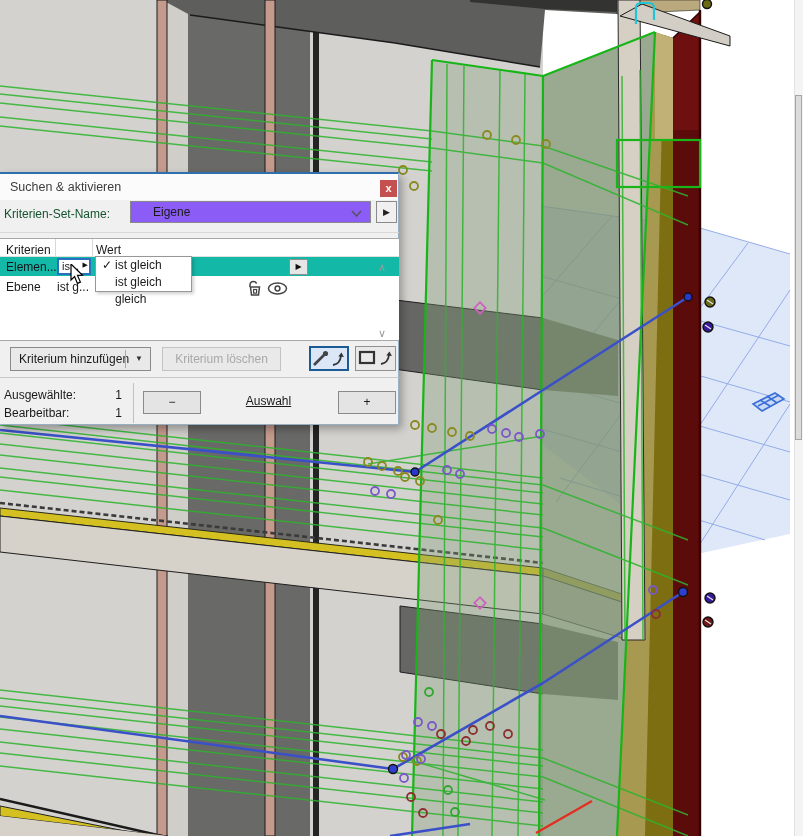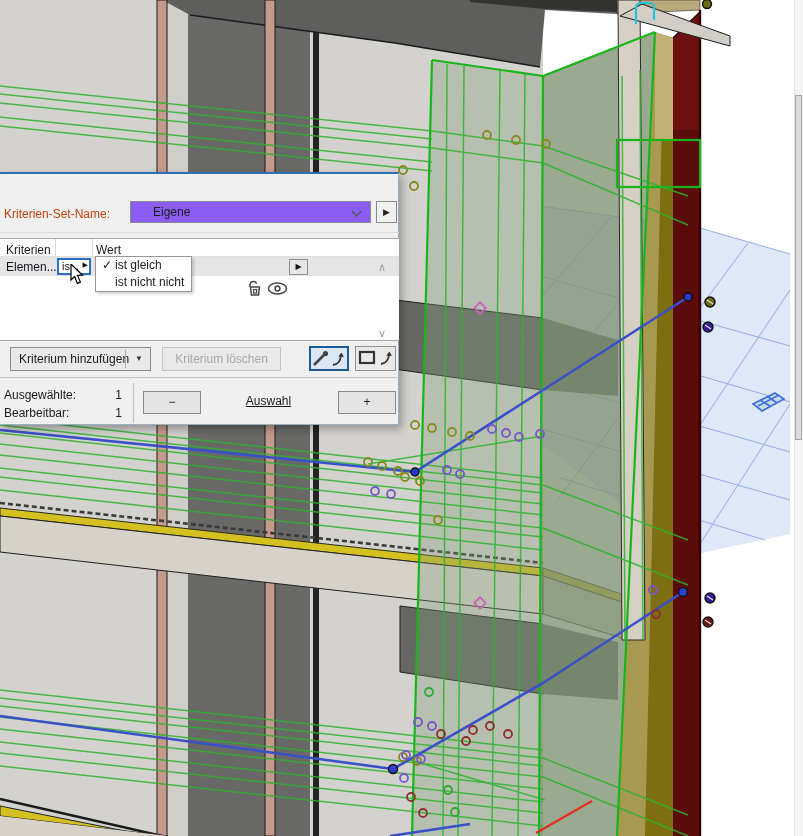--- a/index.html
+++ b/index.html
@@ -18,42 +18,42 @@
     background:#f0f0f0;border-top:2px solid #2f6fad;border-right:1px solid #98aec2;
     border-bottom:1px solid #98aec2;box-sizing:border-box;
     box-shadow:3px 4px 8px rgba(0,0,0,.30);font-size:12px;color:#1a1a1a;
   }
   .titlebar{position:absolute;left:0;top:0;width:100%;height:26px;background:#fbfbfb;}
   .title{position:absolute;left:10px;top:6px;font-size:12.5px;color:#3c3c3c;}
   .closebtn{
     position:absolute;left:380px;top:6px;width:17px;height:17px;background:#c4514f;
     color:#fff;font-size:11px;font-weight:bold;text-align:center;line-height:17px;cursor:default;
   }
-  .cs-label{position:absolute;left:4px;top:33px;color:#c2410c;}
+  .cs-label{position:absolute;left:4px;top:33px;color:#14532d;}
   .combo{
     position:absolute;left:130px;top:27px;width:241px;height:22px;background:#8b5cf6;
     border:1px solid #8a8a8a;box-sizing:border-box;
   }
   .combo .val{position:absolute;left:22px;top:3px;}
   .combo svg{position:absolute;right:8px;top:8px;}
   .side-arrow-btn{
     position:absolute;left:376px;top:27px;width:21px;height:22px;background:#f0f0f0;
     border:1px solid #8a8a8a;box-sizing:border-box;text-align:center;line-height:20px;font-size:9px;color:#222;
   }
   .toprule{position:absolute;left:0;top:58px;width:399px;height:0;border-top:1px solid #d8d8d8;}
   .list{
     position:absolute;left:0;top:64px;width:399px;height:103px;background:#fff;
     border-top:1px solid #a8a8a8;border-bottom:1px solid #a8a8a8;box-sizing:border-box;
   }
   .list .hdr-c{position:absolute;left:6px;top:4px;}
   .list .hdr-w{position:absolute;left:96px;top:4px;text-align:center;}
   .list .hline{position:absolute;left:0;top:17px;width:399px;border-top:1px solid #e0e0e0;}
   .list .vline1{position:absolute;left:55px;top:0;height:17px;border-left:1px solid #d8d8d8;}
   .list .vline2{position:absolute;left:92px;top:0;height:17px;border-left:1px solid #d8d8d8;}
-  .row1{position:absolute;left:0;top:18px;width:399px;height:19px;background:#e5e5e5;}
+  .row1{position:absolute;left:0;top:18px;width:399px;height:19px;background:#14b8a6;}
   .row1 .name{position:absolute;left:6px;top:3px;color:#10131a;}
   .op-combo{
     position:absolute;left:57px;top:1px;width:34px;height:17px;background:#fff;
     border:2px solid #2a6fc0;box-sizing:border-box;font-size:11px;
   }
   .op-combo .t{position:absolute;left:3px;top:0px;}
   .op-combo .tri{position:absolute;right:1px;top:1px;font-size:7px;color:#111;}
   .row-arrow-btn{
     position:absolute;left:289px;top:2px;width:19px;height:16px;background:#e6e6e6;
     border:1px solid #8f8f8f;box-sizing:border-box;text-align:center;font-size:8px;line-height:14px;color:#111;
@@ -326,20 +326,24 @@
     </g>
   </g>
 </svg>
 
 <div class="vscroll">
   <div class="thumb"></div>
 </div>
 
 <div class="dialog">
 
+  <div class="titlebar">
+    <span class="title">Suchen &amp; aktivieren</span>
+    <span class="closebtn">x</span>
+  </div>
 
   <span class="cs-label">Kriterien-Set-Name:</span>
   <div class="combo">
     <span class="val">Eigene</span>
     <svg width="11" height="7" viewBox="0 0 11 7">
       <polyline points="1,1 5.5,6 10,1" fill="none" stroke="#555" stroke-width="1.4"></polyline>
     </svg>
   </div>
   <div class="side-arrow-btn">
     <span>▶</span>
@@ -357,41 +361,45 @@
       <span class="name">Elemen...</span>
       <div class="op-combo">
         <span class="t">is...</span>
         <span class="tri">▶</span>
       </div>
       <div class="row-arrow-btn">
         <span>▶</span>
       </div>
     </div>
 
+    <div class="row2">
+      <span class="name">Ebene</span>
+      <span class="op">ist g...</span>
+    </div>
 
     <svg class="lock-icon" width="18" height="17" viewBox="0 0 18 17">
       <path d="M4,7 V5 q0,-3.4 3.4,-3.4 q2.6,0 3.2,2" fill="none" stroke="#444" stroke-width="1.5"></path>
       <path d="M4.5,7 h9 l-1,8 h-7 z" fill="none" stroke="#444" stroke-width="1.5"></path>
       <rect x="7.6" y="9.5" width="3" height="3.6" fill="none" stroke="#444" stroke-width="1.2"></rect>
     </svg>
     <svg class="eye-icon" width="21" height="13" viewBox="0 0 21 13">
       <ellipse cx="10.5" cy="6.5" rx="9" ry="5.4" fill="none" stroke="#444" stroke-width="1.5"></ellipse>
       <circle cx="10.5" cy="6.5" r="2.4" fill="none" stroke="#444" stroke-width="1.5"></circle>
     </svg>
     <span class="scroll-up">∧</span>
     <span class="scroll-dn">∨</span>
   </div>
 
   <div class="popup">
     <div class="item">
       <span class="chk">✓</span>
       <span class="lbl">ist gleich</span>
     </div>
     <div class="item">
-      <span class="lbl">ist nicht nicht</span>
+      <span class="lbl">ist gleich gleich</span>
     </div>
   </div>
 
   <svg class="cursor" width="17" height="24" viewBox="0 0 17 24">
     <polygon points="1,0 1,16 4.6,12.6 7.4,19.4 10.4,18.1 7.5,11.4 12.5,11.2" fill="#fff" stroke="#000" stroke-width="1.2"></polygon>
   </svg>
 
   <div class="btnrow-btn" id="btn-del">
     <span>Kriterium löschen</span>
   </div>

